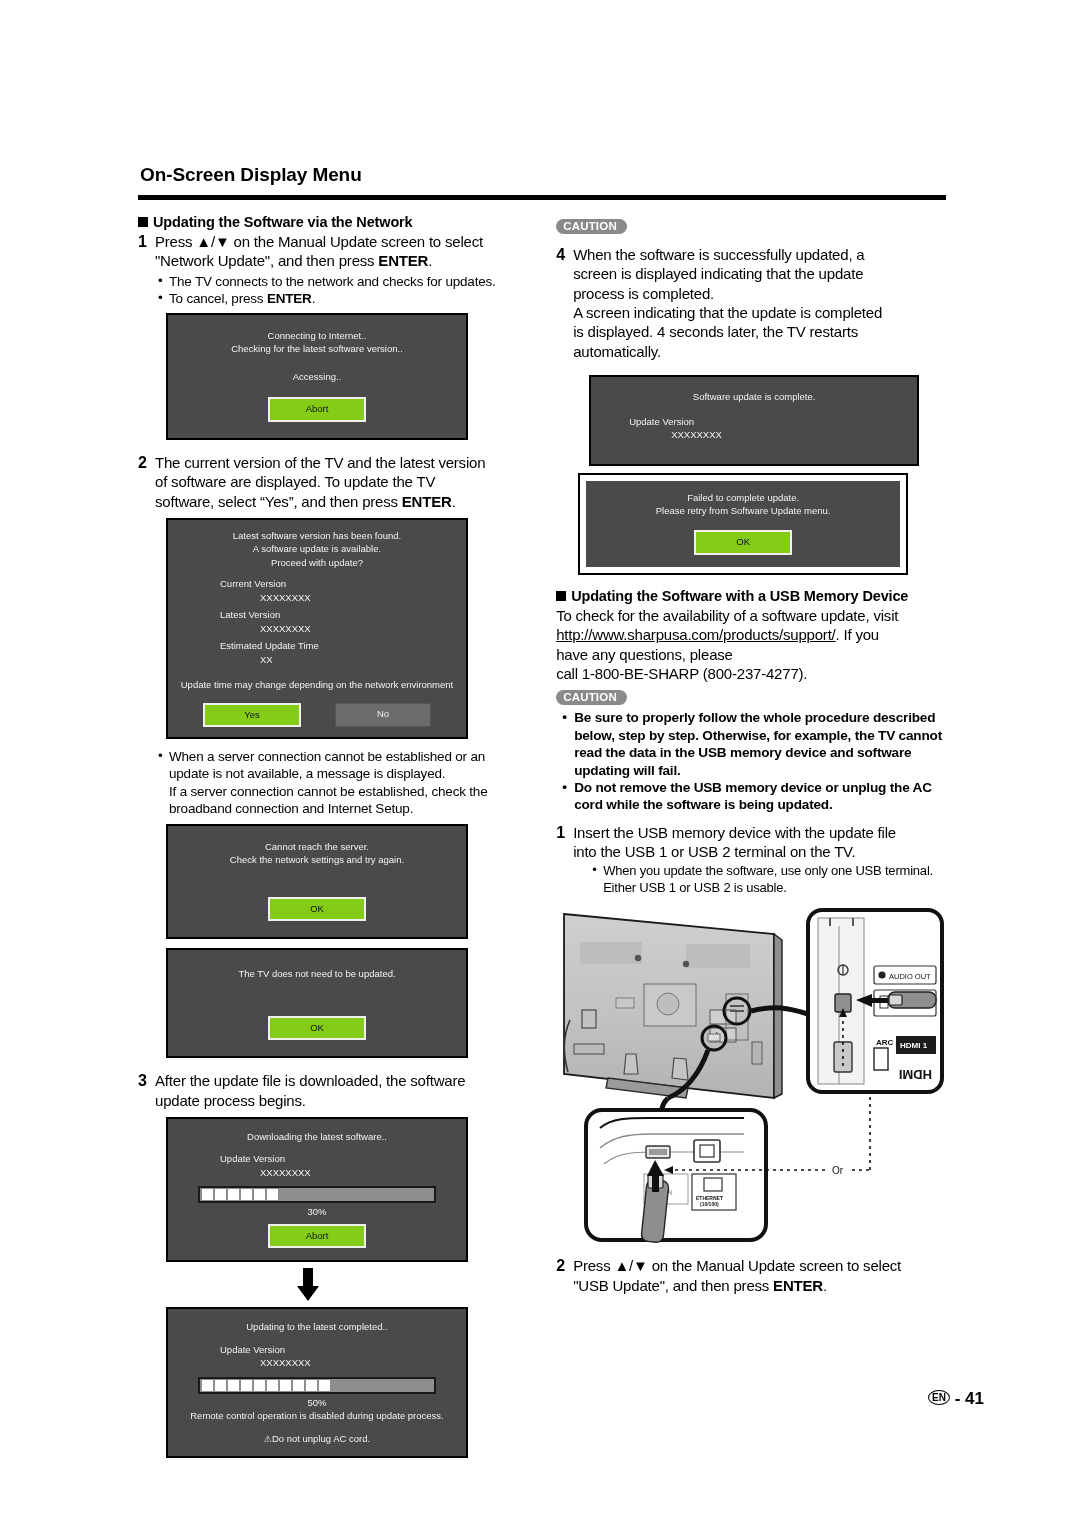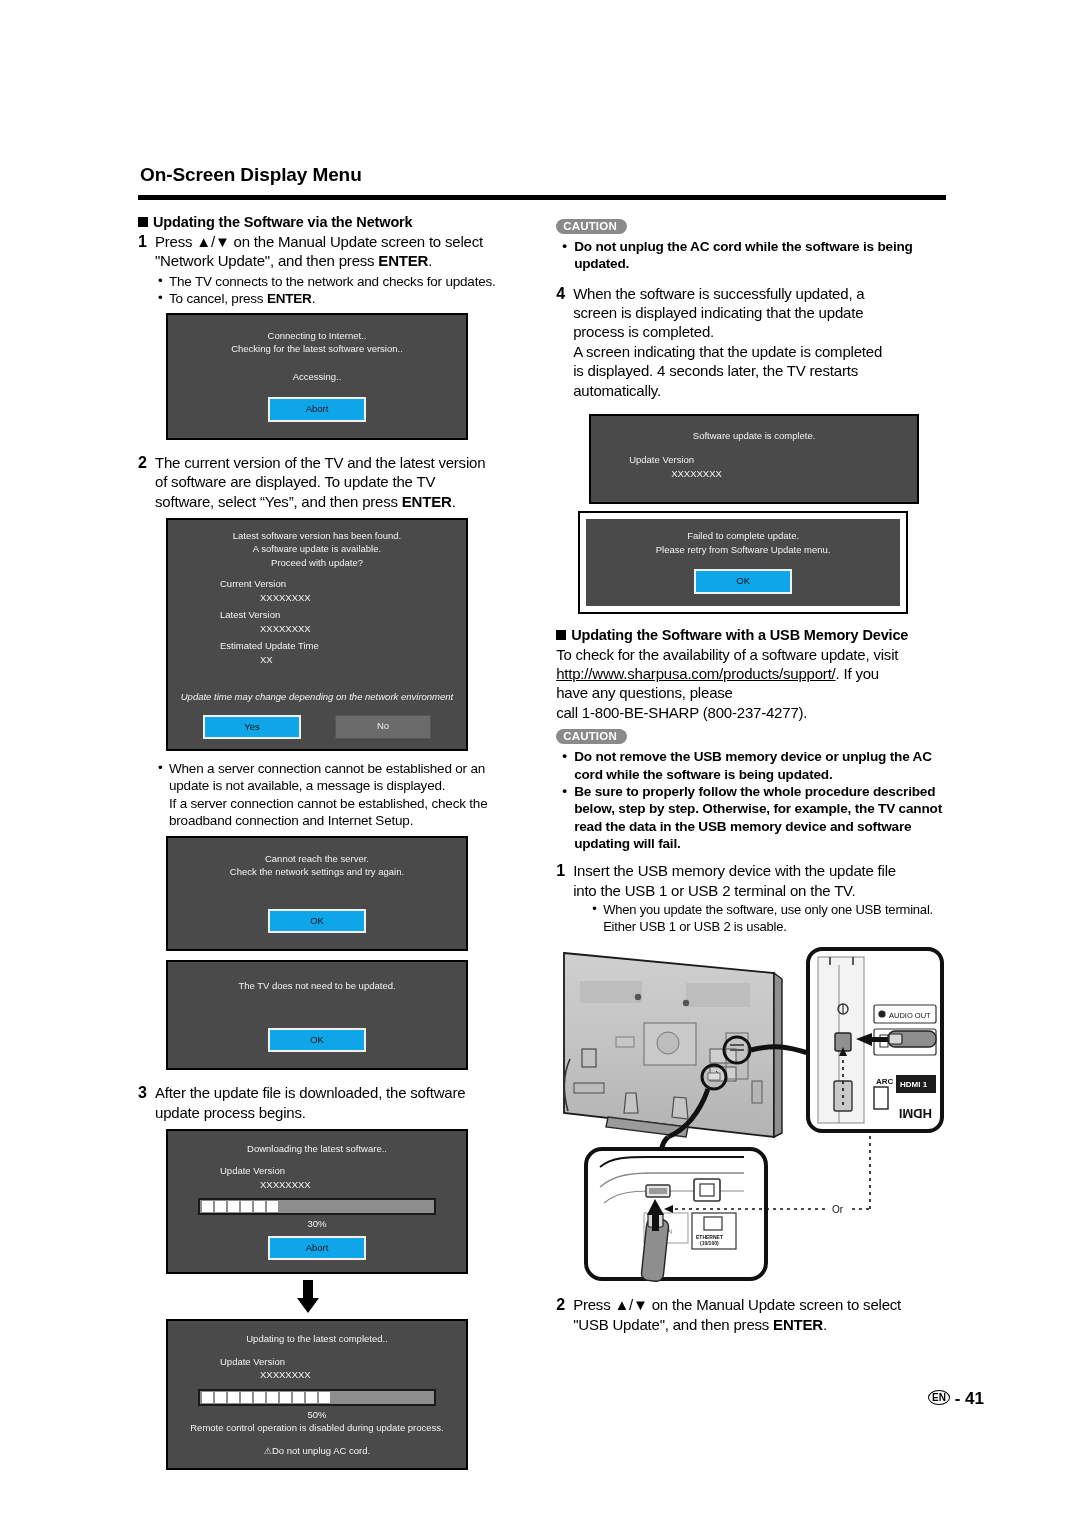--- a/index.html
+++ b/index.html
@@ -155,21 +155,21 @@
   .btn {
     display: inline-block;
     background: #c6c6c6;
     color: #111;
     border: 1px solid #7a7a7a;
     font-size: 9.5px;
     text-align: center;
     padding: 3px 0 4px 0;
     width: 94px;
   }
-  .btn.sel { border: 2px solid #f0f0f0; background: #0ea5e9; }
+  .btn.sel { border: 2px solid #f0f0f0; background: #84cc16; }
   .btn.dk { background: #6b6b6b; color: #eaeaea; border: 1px solid #555; }
   .btnrow { display: flex; justify-content: center; }
   .btnrow.two { justify-content: space-around; padding: 0 18px; }
 
   .pbar {
     border: 2px solid #1a1a1a;
     background: #8d8d8d;
     height: 17px;
     margin: 7px 30px 2px 30px;
     display: flex;
@@ -271,21 +271,21 @@
           <div class="osd" style="padding:9px 0 10px 0;">
             <div class="c">Latest software version has been found.</div>
             <div class="c">A software update is available.</div>
             <div class="c">Proceed with update?</div>
             <div class="lbl" style="margin-top:8px;">Current Version</div>
             <div class="val">XXXXXXXX</div>
             <div class="lbl" style="margin-top:4px;">Latest Version</div>
             <div class="val">XXXXXXXX</div>
             <div class="lbl" style="margin-top:4px;">Estimated Update Time</div>
             <div class="val">XX</div>
-            <div class="c" style="margin-top:24px;font-style:italic;">Update time may change depending on the network environment</div>
+            <div class="c" style="margin-top:12px;">Update time may change depending on the network environment</div>
             <div class="btnrow two" style="margin-top:11px;">
               <span class="btn sel">Yes</span>
               <span class="btn dk">No</span>
             </div>
           </div>
         </div>
 
         <ul class="bullets" style="margin-top:9px;">
           <li>
             <span>When a server connection cannot be established or an</span>
@@ -372,23 +372,20 @@
             </div>
           </div>
         </div>
 
       </div>
 
       <div class="col-right">
 
         <div class="caution-wrap">
           <span class="caution-badge">CAUTION</span>
-          <ul class="caution-list">
-            <li>Do not unplug the AC cord while the software is being updated.</li>
-          </ul>
         </div>
 
         <div class="step" style="margin-top:11px;">
           <span class="num">4</span>
           <span class="txt">
             <span>When the software is successfully updated, a</span><br>
             <span>screen is displayed indicating that the update</span><br>
             <span>process is completed.</span><br>
             <span>A screen indicating that the update is completed</span><br>
             <span>is displayed. 4 seconds later, the TV restarts</span><br>
@@ -423,22 +420,22 @@
         <div style="font-size:15px; line-height:1.29; letter-spacing:-0.2px;">
           <span>To check for the availability of a software update, visit</span><br>
           <span class="link-u">http://www.sharpusa.com/products/support/</span><span>. If you</span><br>
           <span>have any questions, please</span><br>
           <span>call 1-800-BE-SHARP (800-237-4277).</span>
         </div>
 
         <div class="caution-wrap" style="margin-top:4px;">
           <span class="caution-badge">CAUTION</span>
           <ul class="caution-list">
+            <li>Be sure to properly follow the whole procedure described below, step by step. Otherwise, for example, the TV cannot read the data in the USB memory device and software updating will fail.</li>
             <li>Do not remove the USB memory device or unplug the AC cord while the software is being updated.</li>
-            <li>Be sure to properly follow the whole procedure described below, step by step. Otherwise, for example, the TV cannot read the data in the USB memory device and software updating will fail.</li>
           </ul>
         </div>
 
         <div class="step" style="margin-top:9px;">
           <span class="num">1</span>
           <span class="txt">
             <span>Insert the USB memory device with the update file</span><br>
             <span>into the USB 1 or USB 2 terminal on the TV.</span>
           </span>
         </div>

